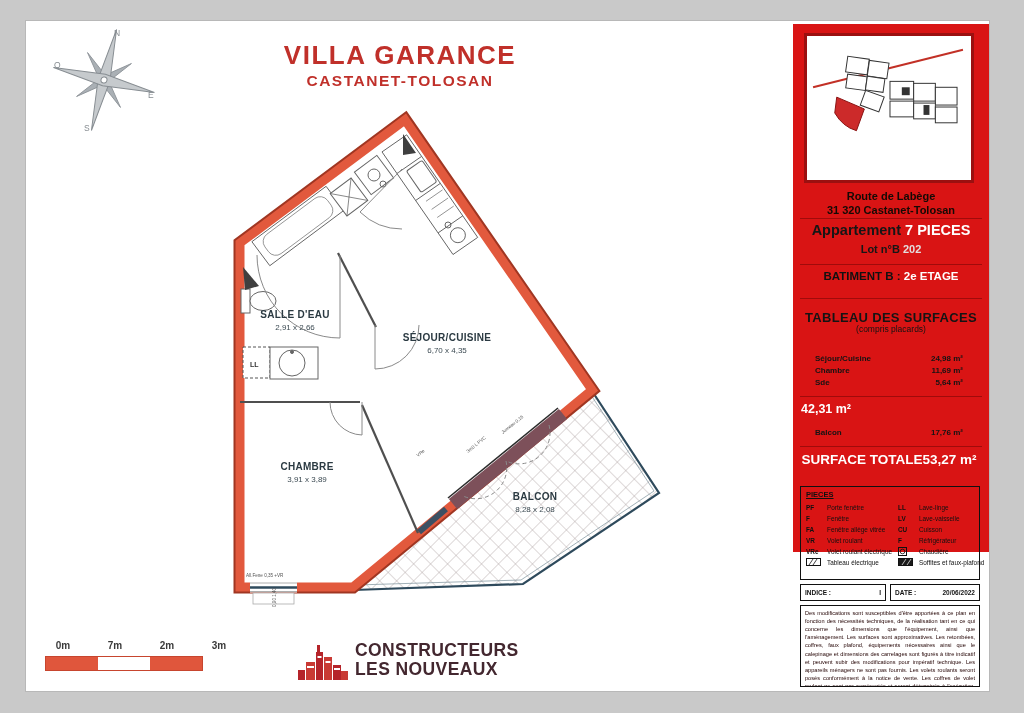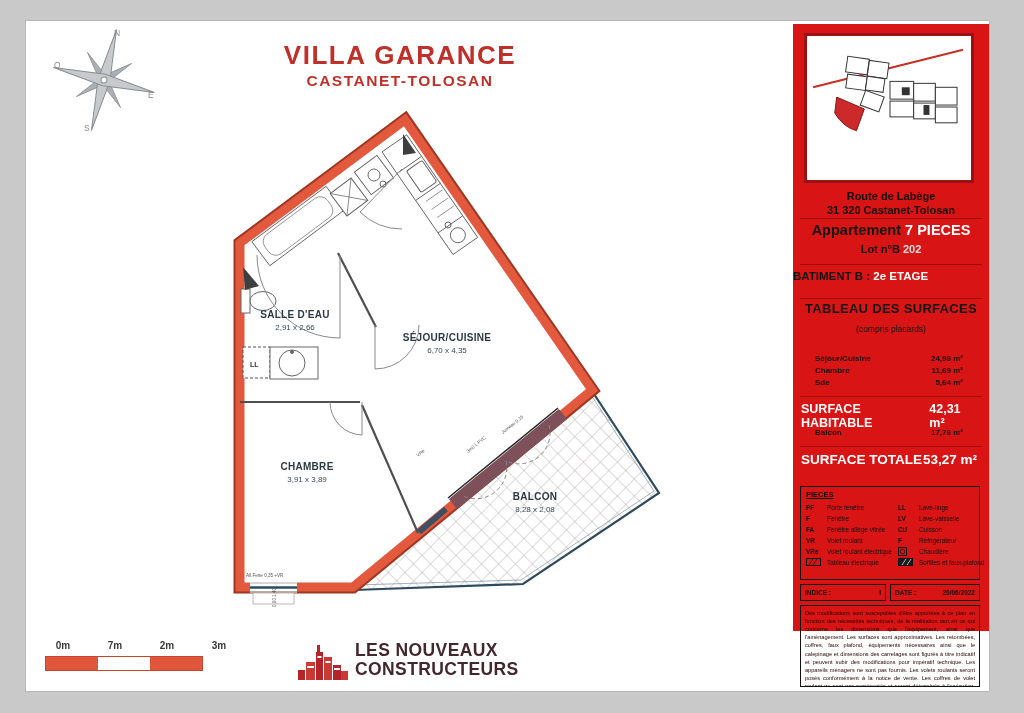--- a/index.html
+++ b/index.html
@@ -17,34 +17,34 @@
   .rm{font-size:10px;font-weight:bold;fill:#2b3a42;text-anchor:middle;letter-spacing:.3px;}
   .rd{font-size:8px;fill:#3c4a52;text-anchor:middle;}
   .tn{font-size:4.6px;fill:#555;}
   
   .sclbl{top:640px;font-size:10px;font-weight:bold;color:#3a3a3a;transform:translateX(-50%);margin-left:18px;}
   .sclbar{left:45px;top:656px;width:156px;height:13px;border:1px solid #c7452e;display:flex;box-sizing:content-box;}
   .sclbar div{width:52px;height:100%;}
   
   .logotext{left:355px;top:641px;font-size:17.5px;line-height:19px;font-weight:bold;color:#43272f;letter-spacing:.4px;}
   
-  .panel{left:793px;top:24px;width:196px;height:607px;background:#d91414;}
+  .panel{left:793px;top:24px;width:196px;height:528px;background:#d91414;}
   .sitebox{left:11px;top:9px;width:170px;height:150px;background:#ffffff;border:3px solid #9b1010;box-sizing:border-box;}
   .addr{left:0;top:165px;width:100%;text-align:center;font-size:11px;font-weight:bold;color:#140a05;line-height:1.3;}
   .apt{left:0;top:198px;width:100%;text-align:center;font-size:14.5px;font-weight:bold;color:#161616;}
   .lot{left:0;top:219px;width:100%;text-align:center;font-size:11px;font-weight:bold;color:#161616;}
-  .bat{left:0;top:246px;width:100%;text-align:left;font-size:11.5px;font-weight:bold;color:#111;}
+  .bat{left:0;top:246px;width:100%;text-align:center;font-size:11.5px;font-weight:bold;color:#111;}
   .white{color:#ffffff;}
   .lotv{color:#e3dede;}
-  .ttitle{left:0;top:277px;width:100%;text-align:center;font-size:13px;font-weight:bold;color:#141414;letter-spacing:.3px;}
+  .ttitle{left:0;top:286px;width:100%;text-align:center;font-size:13px;font-weight:bold;color:#141414;letter-spacing:.3px;}
   .tsub{left:0;top:300px;width:100%;text-align:center;font-size:8.5px;color:#141414;}
   .srow{left:22px;right:26px;height:11px;display:flex;justify-content:space-between;
         font-size:8px;font-weight:bold;color:#141414;}
   .hrow{left:8px;right:12px;display:flex;justify-content:space-between;font-size:12.5px;font-weight:bold;color:#fff;}
-  .trow{left:8px;right:12px;display:flex;justify-content:space-between;font-size:13.5px;font-weight:bold;color:#fff;}
+  .trow{left:8px;right:12px;display:flex;justify-content:center;font-size:13.5px;font-weight:bold;color:#fff;}
   .hl{left:7px;width:182px;height:0;border-top:1px solid rgba(90,0,0,.45);}
   .legend{left:7px;top:462px;width:180px;height:94px;border:1.5px solid #111;box-sizing:border-box;}
   .ltitle{left:5px;top:3px;font-size:7.5px;font-weight:bold;color:#111;text-decoration:underline;}
   .lrow{height:11px;display:flex;align-items:center;font-size:6.4px;color:#111;}
   .la{display:inline-block;width:21px;font-weight:bold;}
   .lic{display:inline-block;width:21px;}
   .lcol{top:15px;width:88px;}
   .ibox,.dbox{top:560px;height:17px;border:1.5px solid #111;box-sizing:border-box;display:flex;
         align-items:center;justify-content:space-between;padding:0 4px;font-size:6.5px;font-weight:bold;color:#111;}
   .ibox{left:7px;width:86px;}
@@ -196,22 +196,22 @@
   <rect x="20" y="5" width="3" height="7" fill="#b5242a"></rect>
   <rect x="27" y="17" width="8" height="23" fill="#c93a34"></rect>
   <rect x="36" y="25" width="8" height="15" fill="#b5242a"></rect>
   <rect x="44" y="31" width="7" height="9" fill="#c93a34"></rect>
   <rect x="20.5" y="16" width="4" height="2" fill="#ffffff"></rect>
   <rect x="28.5" y="21" width="5" height="2" fill="#ffffff"></rect>
   <rect x="37" y="28" width="6" height="2" fill="#ffffff"></rect>
   <rect x="10" y="26" width="7" height="2" fill="#ffffff"></rect>
 </svg>
 <div class="abs logotext">
+  <div>CONSTRUCTEURS</div>
   <div>LES NOUVEAUX</div>
-  <div>CONSTRUCTEURS</div>
 </div>
 
 <div class="abs panel">
 
   <div class="abs sitebox">
     <svg width="164" height="144" viewBox="0 0 166 146">
       <line x1="6" y1="52" x2="158" y2="14" stroke="#c23026" stroke-width="2"></line>
       <g fill="#ffffff" stroke="#333333" stroke-width="1">
         <rect x="40" y="22" width="22" height="16" transform="rotate(8 51 30)"></rect>
         <rect x="62" y="26" width="20" height="16" transform="rotate(8 72 34)"></rect>
@@ -264,21 +264,20 @@
     <span>Chambre</span>
       <span>11,69 m²</span>
   </div>
   <div class="abs srow" style="top:354px">
     <span>Sde</span>
       <span>5,64 m²</span>
   </div>
 
   <div class="abs hl" style="top:372px"></div>
   <div class="abs hrow" style="top:378px">
-    <span>SURFACE HABITABLE</span>
       <span>42,31 m²</span>
   </div>
   <div class="abs srow" style="top:404px">
     <span>Balcon</span>
       <span>17,76 m²</span>
   </div>
   <div class="abs hl" style="top:422px"></div>
   <div class="abs trow" style="top:428px">
     <span>SURFACE TOTALE</span>
       <span>53,27 m²</span>

